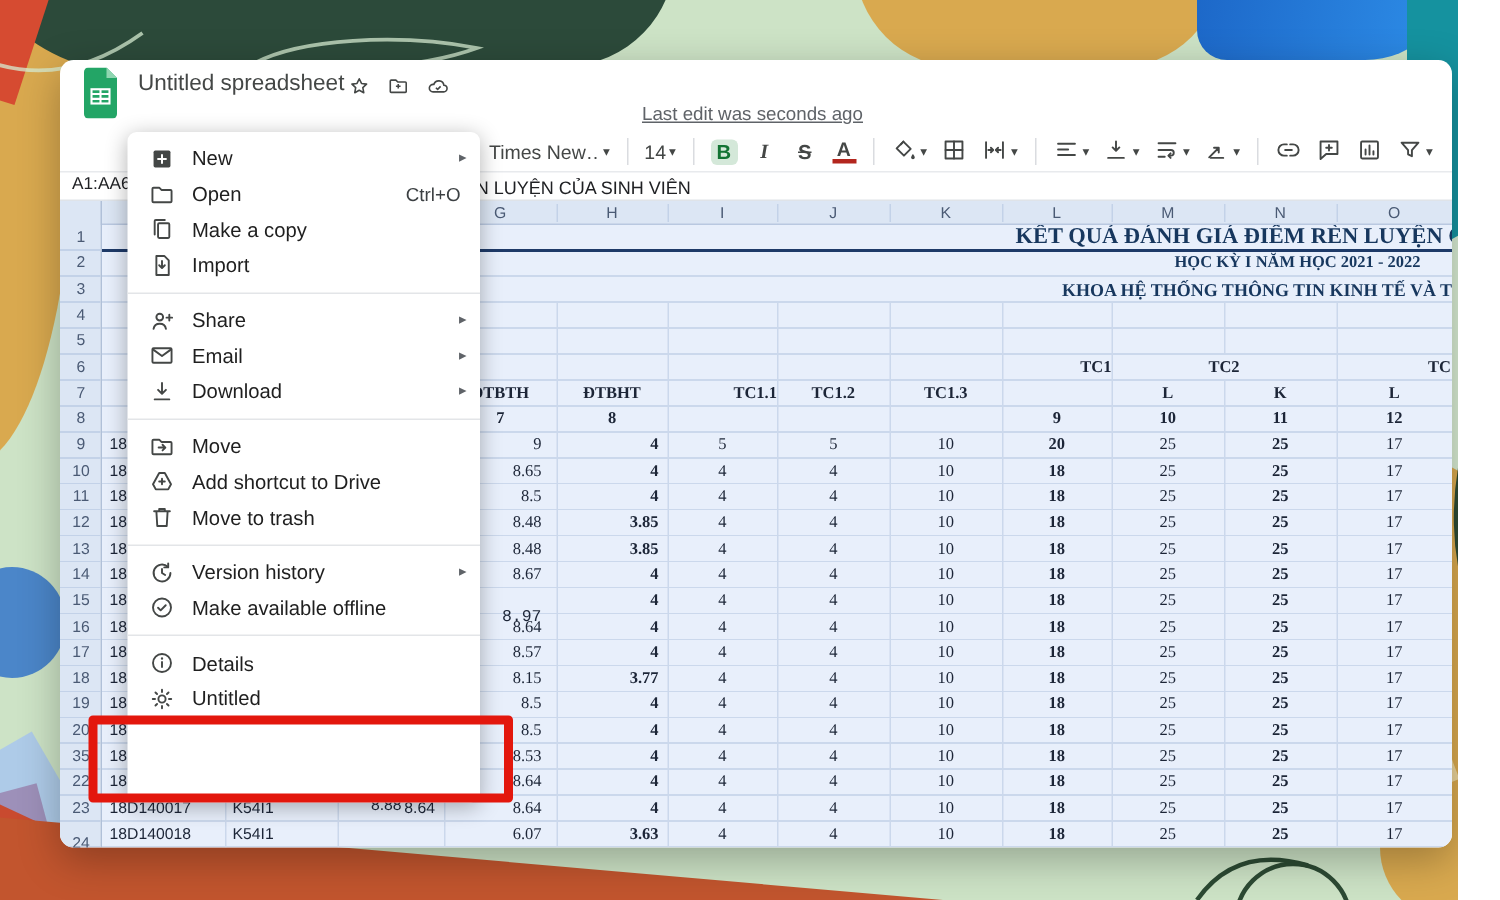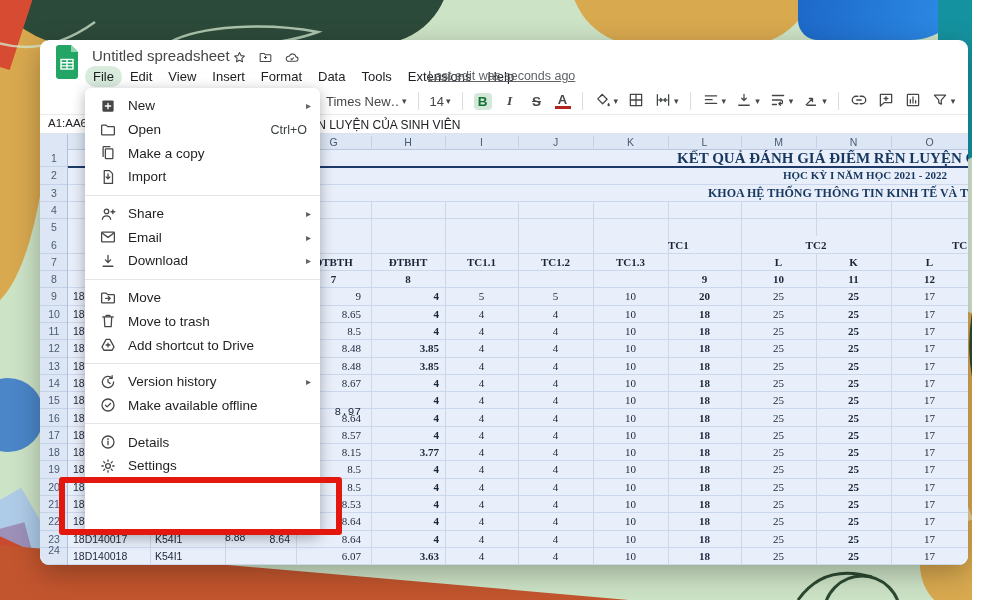--- a/index.html
+++ b/index.html
@@ -123,31 +123,20 @@
       <path d="M12 4l2.4 5 5.4.7-4 3.8 1 5.4-4.8-2.6-4.8 2.6 1-5.4-4-3.8 5.4-.7z"></path>
     </svg>
     <svg class="tb-ico" style="left:218px;" width="15" height="15" viewBox="0 0 24 24" fill="none" stroke="currentColor" stroke-width="1.7" stroke-linejoin="round">
       <path d="M3.5 6.5a1 1 0 0 1 1-1h5l2 2h8a1 1 0 0 1 1 1v9a1 1 0 0 1-1 1h-15a1 1 0 0 1-1-1z"></path>
       <path d="M12 9.5v5M9.5 12h5"></path>
     </svg>
     <svg class="tb-ico" style="left:244px;" width="16" height="15" viewBox="0 0 24 24" fill="none" stroke="currentColor" stroke-width="1.7" stroke-linejoin="round">
       <path d="M7 18a4 4 0 1 1 .6-7.9A5.5 5.5 0 0 1 18.3 11 3.3 3.3 0 0 1 18 18z"></path>
       <path d="M9.8 13.6l1.8 1.8 3.2-3.2"></path>
     </svg>
-    <div id="menubar">
-        <div class="mitem active">File</div>
-        <div class="mitem">Edit</div>
-        <div class="mitem">View</div>
-        <div class="mitem">Insert</div>
-        <div class="mitem">Format</div>
-        <div class="mitem">Data</div>
-        <div class="mitem">Tools</div>
-        <div class="mitem">Extensions</div>
-        <div class="mitem">Help</div>
-      </div>
     <a id="last-edit">Last edit was seconds ago</a>
     <div id="toolbar">
         <div class="t-btn">
           <span id="fontname">Times New…</span>
           <span class="t-caret">▾</span>
         </div>
         <div class="t-sep"></div>
         <div class="t-btn">
           <span>14</span>
           <span class="t-caret">▾</span>
@@ -286,48 +275,48 @@
         <div class="rhnum" style="top: 173px;">11</div>
         <div class="rhnum" style="top: 190.3px;">12</div>
         <div class="rhnum" style="top: 207.6px;">13</div>
         <div class="rhnum" style="top: 224.9px;">14</div>
         <div class="rhnum" style="top: 242.2px; text-align: center;">15</div>
         <div class="rhnum" style="top: 259.5px;">16</div>
         <div class="rhnum" style="top: 276.8px;">17</div>
         <div class="rhnum" style="top: 294.1px;">18</div>
         <div class="rhnum" style="top: 311.4px;">19</div>
         <div class="rhnum" style="top: 328.7px;">20</div>
-        <div class="rhnum" style="top: 346px;">21</div>
+        <div class="rhnum" style="top: 346px;">35</div>
         <div class="rhnum" style="top: 363.3px;">22</div>
         <div class="rhnum" style="top: 380.6px;">23</div>
-        <div class="rhnum" style="top: 392px;">24</div>
+        <div class="rhnum" style="top: 404px;">24</div>
       </div>
     <div id="cellarea">
       <div id="navyline"></div>
     <div class="vline" style="left: 82px; top: 51.9px; height: 363.3px;"></div>
         <div class="vline" style="left: 157px; top: 51.9px; height: 363.3px;"></div>
         <div class="vline" style="left: 228px; top: 51.9px; height: 363.3px;"></div>
         <div class="vline" style="left: 303px; top: 51.9px; height: 363.3px;"></div>
         <div class="vline" style="left: 377px; top: 51.9px; height: 363.3px;"></div>
         <div class="vline" style="left: 450px; top: 51.9px; height: 363.3px;"></div>
         <div class="vline" style="left: 525px; top: 51.9px; height: 363.3px;"></div>
         <div class="vline" style="left: 600px; top: 51.9px; height: 363.3px;"></div>
         <div class="vline" style="left: 673px; top: 51.9px; height: 363.3px;"></div>
         <div class="vline" style="left: 748px; top: 51.9px; height: 34.6px;"></div>
         <div class="vline" style="left: 748px; top: 103.8px; height: 311.4px;"></div>
         <div class="vline" style="left: 823px; top: 51.9px; height: 363.3px;"></div>
         <div class="sheet-title" style="left: 609px; top: 0px; font-size: 15px;">KẾT QUẢ ĐÁNH GIÁ ĐIỂM RÈN LUYỆN CỦA SINH VIÊN</div>
         <div class="sheet-title" style="left: 715px; top: 17.3px; font-size: 11px;">HỌC KỲ I NĂM HỌC 2021 - 2022</div>
         <div class="sheet-title" style="left: 640px; top: 34.6px; font-size: 12px;">KHOA HỆ THỐNG THÔNG TIN KINH TẾ VÀ THƯƠNG</div>
-        <div class="cell b" style="left: 600px; width: 73px; top: 86.5px; text-align: left;">TC1</div>
+        <div class="cell b" style="left: 600px; width: 73px; top: 86.5px; text-align: right;">TC1</div>
         <div class="cell b" style="left: 673px; width: 150px; top: 86.5px; text-align: center;">TC2</div>
         <div class="cell b" style="left: 884px; width: 40px; top: 86.5px;">TC</div>
         <div class="cell b" style="left: 228px; width: 75px; top: 103.8px; text-align: center;">ĐTBTH</div>
         <div class="cell b" style="left: 303px; width: 74px; top: 103.8px; text-align: center;">ĐTBHT</div>
-        <div class="cell b" style="left: 377px; width: 73px; top: 103.8px; text-align: center;">TC1.1</div>
+        <div class="cell b" style="left: 377px; width: 73px; top: 103.8px; text-align: right;">TC1.1</div>
         <div class="cell b" style="left: 450px; width: 75px; top: 103.8px; text-align: center;">TC1.2</div>
         <div class="cell b" style="left: 525px; width: 75px; top: 103.8px; text-align: center;">TC1.3</div>
         <div class="cell b" style="left: 673px; width: 75px; top: 103.8px; text-align: center;">L</div>
         <div class="cell b" style="left: 748px; width: 75px; top: 103.8px; text-align: center;">K</div>
         <div class="cell b" style="left: 823px; width: 77px; top: 103.8px; text-align: center;">L</div>
         <div class="cell b" style="left: 228px; width: 75px; top: 121.1px; text-align: center;">7</div>
         <div class="cell b" style="left: 303px; width: 74px; top: 121.1px; text-align: center;">8</div>
         <div class="cell b" style="left: 600px; width: 73px; top: 121.1px; text-align: center;">9</div>
         <div class="cell b" style="left: 673px; width: 75px; top: 121.1px; text-align: center;">10</div>
         <div class="cell b" style="left: 748px; width: 75px; top: 121.1px; text-align: center;">11</div>
@@ -479,21 +468,21 @@
         <div class="cell b" style="left: 303px; width: 74px; top: 380.6px; text-align: right; padding-right: 6px;">4</div>
         <div class="cell" style="left: 377px; width: 73px; top: 380.6px; text-align: center;">4</div>
         <div class="cell" style="left: 450px; width: 75px; top: 380.6px; text-align: center;">4</div>
         <div class="cell" style="left: 525px; width: 75px; top: 380.6px; text-align: center;">10</div>
         <div class="cell b" style="left: 600px; width: 73px; top: 380.6px; text-align: center;">18</div>
         <div class="cell" style="left: 673px; width: 75px; top: 380.6px; text-align: center;">25</div>
         <div class="cell b" style="left: 748px; width: 75px; top: 380.6px; text-align: center;">25</div>
         <div class="cell" style="left: 823px; width: 77px; top: 380.6px; text-align: center;">17</div>
         <div class="cell sans" style="left: 0px; width: 82px; top: 397.9px; text-align: left; padding-left: 5px;">18D140018</div>
         <div class="cell sans" style="left: 82px; width: 75px; top: 397.9px; text-align: left; padding-left: 5px;">K54I1</div>
-        <div class="cell sans" style="left: 157px; width: 71px; top: 379px; text-align: left; padding-right: 6px;">8.88</div>
+        <div class="cell sans" style="left: 157px; width: 71px; top: 379px; text-align: center; padding-right: 6px;">8.88</div>
         <div class="cell" style="left: 228px; width: 75px; top: 397.9px; text-align: right; padding-right: 10px;">6.07</div>
         <div class="cell b" style="left: 303px; width: 74px; top: 397.9px; text-align: right; padding-right: 6px;">3.63</div>
         <div class="cell" style="left: 377px; width: 73px; top: 397.9px; text-align: center;">4</div>
         <div class="cell" style="left: 450px; width: 75px; top: 397.9px; text-align: center;">4</div>
         <div class="cell" style="left: 525px; width: 75px; top: 397.9px; text-align: center;">10</div>
         <div class="cell b" style="left: 600px; width: 73px; top: 397.9px; text-align: center;">18</div>
         <div class="cell" style="left: 673px; width: 75px; top: 397.9px; text-align: center;">25</div>
         <div class="cell b" style="left: 748px; width: 75px; top: 397.9px; text-align: center;">25</div>
         <div class="cell" style="left: 823px; width: 77px; top: 397.9px; text-align: center;">17</div>
       </div>
@@ -574,33 +563,33 @@
           <svg viewBox="0 0 24 24" width="18" height="18" fill="none" stroke="currentColor" stroke-width="1.7" stroke-linecap="round" stroke-linejoin="round">
             <path d="M3.5 6.5a1 1 0 0 1 1-1h5l2 2h8a1 1 0 0 1 1 1v9a1 1 0 0 1-1 1h-15a1 1 0 0 1-1-1z"></path>
             <path d="M9 12.5h5.5M12.5 10l2.5 2.5-2.5 2.5"></path>
           </svg>
         </span>
         <span class="fm-label">Move</span>
       </div>
       <div class="fm-item">
         <span class="fm-ico">
           <svg viewBox="0 0 24 24" width="18" height="18" fill="none" stroke="currentColor" stroke-width="1.7" stroke-linecap="round" stroke-linejoin="round">
-            <path d="M5 6.5h14M9.5 6.5v-2h5v2M7 6.5l.8 13h8.4l.8-13"></path>
-          </svg>
-        </span>
-        <span class="fm-label">Move to trash</span>
-      </div>
-      <div class="fm-item">
-        <span class="fm-ico">
-          <svg viewBox="0 0 24 24" width="18" height="18" fill="none" stroke="currentColor" stroke-width="1.7" stroke-linecap="round" stroke-linejoin="round">
             <path d="M9.5 4.5h5L20 14.5l-2.5 4.5h-11L4 14.5z"></path>
             <path d="M12 9.5v5M9.5 12h5"></path>
           </svg>
         </span>
         <span class="fm-label">Add shortcut to Drive</span>
+      </div>
+      <div class="fm-item">
+        <span class="fm-ico">
+          <svg viewBox="0 0 24 24" width="18" height="18" fill="none" stroke="currentColor" stroke-width="1.7" stroke-linecap="round" stroke-linejoin="round">
+            <path d="M5 6.5h14M9.5 6.5v-2h5v2M7 6.5l.8 13h8.4l.8-13"></path>
+          </svg>
+        </span>
+        <span class="fm-label">Move to trash</span>
       </div>
       <div class="fm-div"></div>
       <div class="fm-item">
         <span class="fm-ico">
           <svg viewBox="0 0 24 24" width="18" height="18" fill="none" stroke="currentColor" stroke-width="1.7" stroke-linecap="round" stroke-linejoin="round">
             <path d="M19.5 12a7.5 7.5 0 1 1-2.2-5.3"></path>
             <path d="M17.5 3.5v3.5H14"></path>
             <path d="M12 8.5V12l2.8 1.8"></path>
           </svg>
         </span>
@@ -627,18 +616,18 @@
         </span>
         <span class="fm-label">Details</span>
       </div>
       <div class="fm-item">
         <span class="fm-ico">
           <svg viewBox="0 0 24 24" width="18" height="18" fill="none" stroke="currentColor" stroke-width="1.7" stroke-linecap="round" stroke-linejoin="round">
             <circle cx="12" cy="12" r="3.2"></circle>
             <path d="M12 3.8v2M12 18.2v2M3.8 12h2M18.2 12h2M6.2 6.2l1.4 1.4M16.4 16.4l1.4 1.4M17.8 6.2l-1.4 1.4M7.6 16.4l-1.4 1.4"></path>
           </svg>
         </span>
-        <span class="fm-label">Settings</span>
+        <span class="fm-label">Untitled</span>
       </div>
     </div>
 
   <div id="red-box"></div>
 </div>
 
 </body></html>

